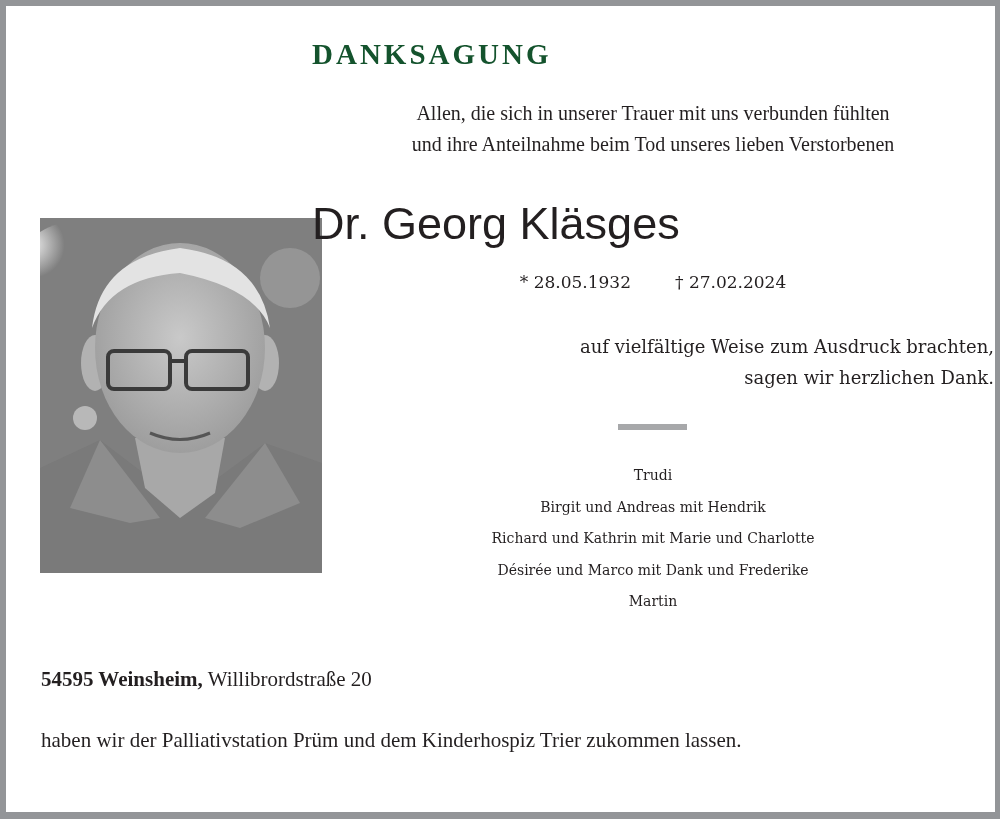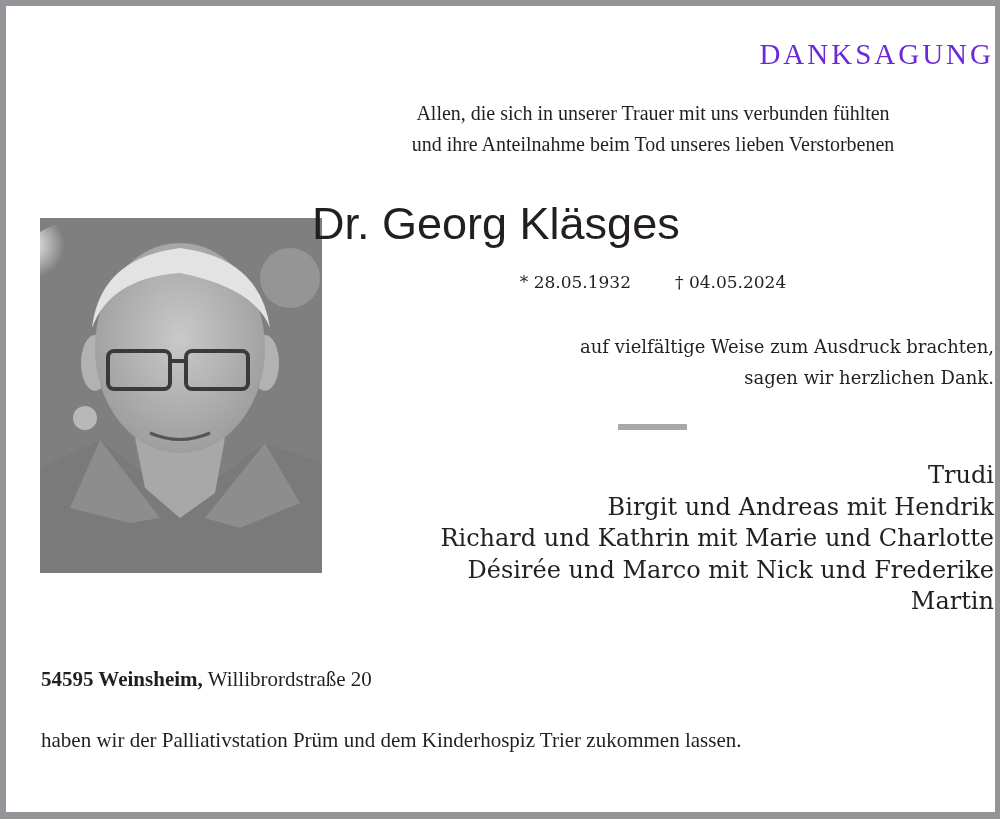--- a/index.html
+++ b/index.html
@@ -9,25 +9,25 @@
       position: relative;
     }
     .page {
       position: absolute; left: 6px; top: 6px; width: 989px; height: 806px;
       background: #ffffff;
       color: #231f20;
       font-family: "DejaVu Serif", "Liberation Serif", serif;
     }
     .heading {
       position: absolute; left: 306px; width: 682px; top: 32px;
-      text-align: right;
+      text-align: left;
       font-family: "Liberation Serif", serif;
-      font-weight: normal;
+      font-weight: bold;
       font-size: 29px; letter-spacing: 3px;
-      color: #6d28d9;
+      color: #14532d;
     }
     .intro {
       position: absolute; left: 306px; width: 682px; top: 92px;
       text-align: center;
       font-family: "Liberation Serif", serif;
       font-size: 20px; line-height: 31px;
     }
     .name {
       position: absolute; left: 306px; width: 682px; top: 188px;
       text-align: left;
@@ -48,23 +48,23 @@
       text-align: right;
       font-family: "DejaVu Serif", serif;
       font-size: 18px; line-height: 31px;
     }
     .divider {
       position: absolute; left: 612px; top: 418px; width: 69px; height: 6px;
       background: #a7a8aa;
     }
     .family {
       position: absolute; left: 306px; width: 682px; top: 454px;
-      text-align: right;
+      text-align: center;
       font-family: "DejaVu Serif", serif;
-      font-size: 24px; line-height: 31.6px;
+      font-size: 14px; line-height: 31.6px;
     }
     .family div { white-space: nowrap; }
     .photo {
       position: absolute; left: 34px; top: 212px; width: 282px; height: 355px;
       overflow: hidden;
       background: radial-gradient(circle at 20% 15%, #e8e8e8 0 10%, transparent 18%),
                   radial-gradient(circle at 10% 30%, #d8d8d8 0 8%, transparent 14%),
                   radial-gradient(circle at 85% 20%, #bdbdbd 0 6%, transparent 12%),
                   linear-gradient(180deg, #8f8f8f 0%, #7a7a7a 60%, #6f6f6f 100%);
     }
@@ -129,35 +129,35 @@
       <rect x="146" y="133" width="62" height="38" rx="6" fill="none" stroke="#3a3a3a" stroke-width="4"></rect>
       <line x1="130" y1="143" x2="146" y2="143" stroke="#3a3a3a" stroke-width="4"></line>
 
       <path d="M110 215 Q140 228 170 215" fill="none" stroke="#555" stroke-width="3"></path>
     </svg>
   </div>
 
   <div class="name">Dr. Georg Kläsges</div>
 
   <div class="dates">
-    <span>* 28.05.1932</span><span class="gap"></span><span>† 04.05.2024</span>
+    <span>* 28.05.1932</span><span class="gap"></span><span>† 27.02.2024</span>
   </div>
 
   <div class="closing">
     <div>auf vielfältige Weise zum Ausdruck brachten,</div>
     <div>sagen wir herzlichen Dank.</div>
   </div>
 
   <div class="divider"></div>
 
   <div class="family">
     <div>Trudi</div>
     <div>Birgit und Andreas mit Hendrik</div>
     <div>Richard und Kathrin mit Marie und Charlotte</div>
-    <div>Désirée und Marco mit Nick und Frederike</div>
+    <div>Désirée und Marco mit Dank und Frederike</div>
     <div>Martin</div>
   </div>
 
   <div class="address"><span class="bold">54595 Weinsheim,</span><span> Willibrordstraße 20</span></div>
 
   <div class="note">
     <div>haben wir der Palliativstation Prüm und dem Kinderhospiz Trier zukommen lassen.</div>
   </div>
 
 </div>

